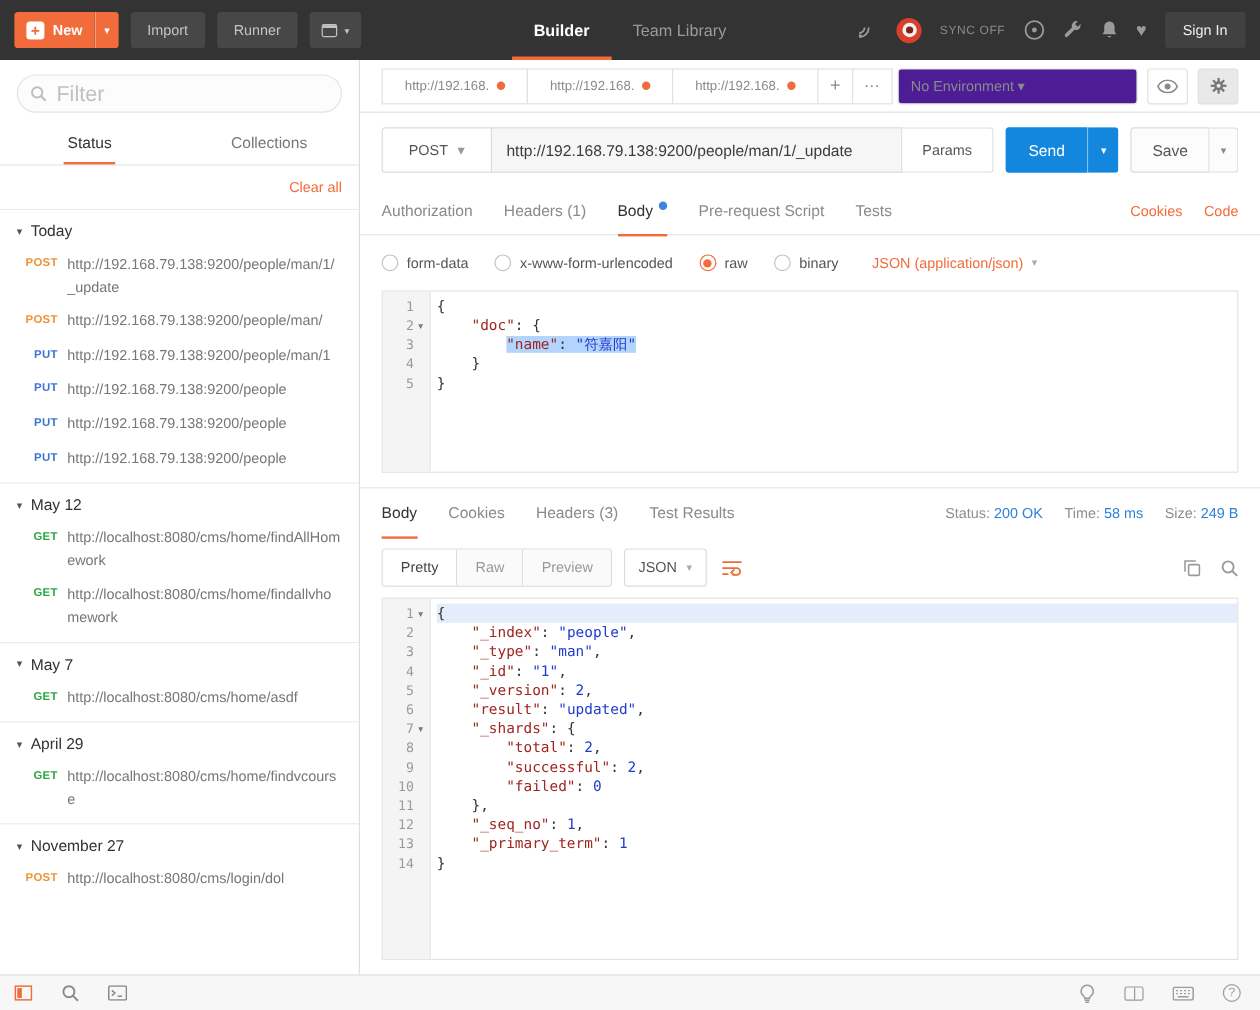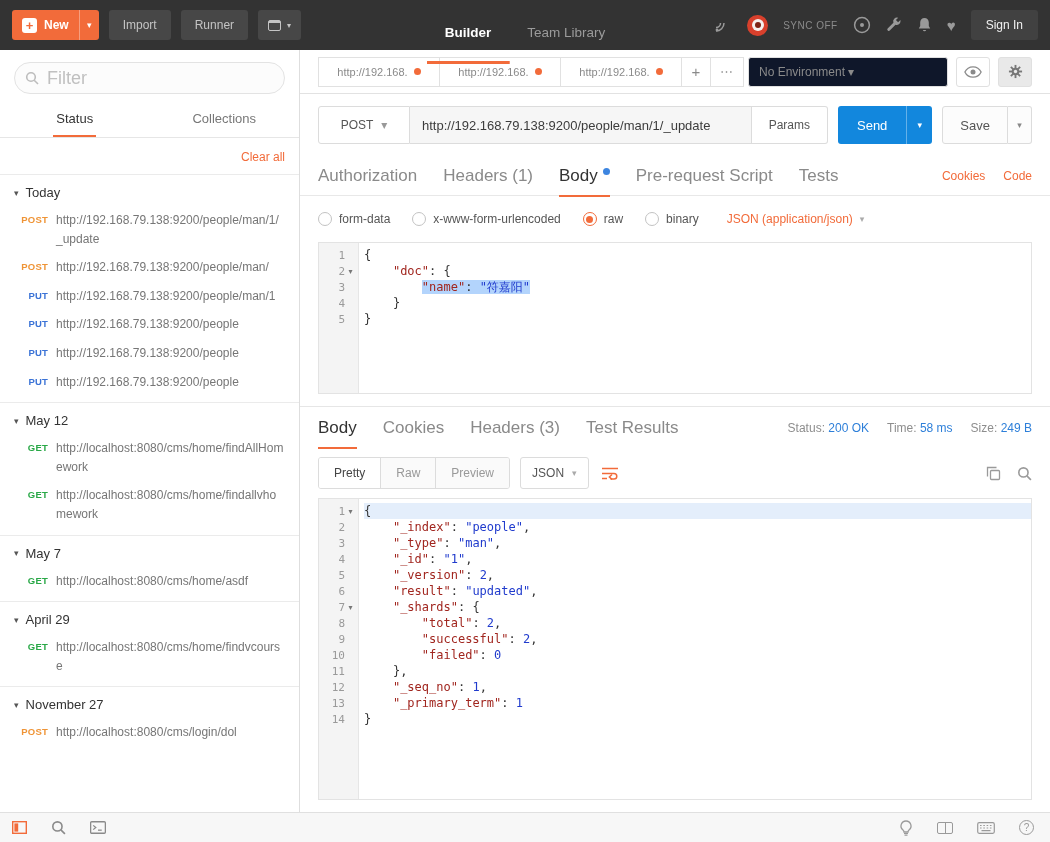--- a/index.html
+++ b/index.html
@@ -26,21 +26,21 @@
     border-left:1px solid rgba(255,255,255,.35); border-radius:0 3px 3px 0;
     font-size:9px; cursor:pointer; }
   .btn-dark { height:30px; background:#474747; border:none; border-radius:3px;
     color:#c4c4c4; font-size:12px; padding:0 14px; cursor:pointer; font-family:inherit; }
   .btn-icon { display:flex; align-items:center; gap:6px; padding:0 10px; }
   .ws-icon { width:13px; height:11px; border:1.4px solid #c4c4c4; border-radius:2px;
     display:inline-block; position:relative; background:linear-gradient(#c4c4c4 0 2px, transparent 2px); }
   .caret-sm { font-size:8px; color:#c4c4c4; }
   .top-center { position:absolute; left:50%; transform:translateX(-50%); top:0;
     height:50px; display:flex; }
-  .top-tab { height:64px; display:flex; align-items:center; padding:0 18px;
+  .top-tab { height:50px; display:flex; align-items:center; padding:0 18px;
     color:#9b9b9b; font-size:13.5px; cursor:pointer; }
   .top-tab.active { color:#fff; font-weight:bold; box-shadow:inset 0 -3px 0 var(--orange); }
   .top-right { margin-left:auto; display:flex; align-items:center; gap:15px; }
   .sync-off { color:#8b8b8b; font-size:10px; letter-spacing:.5px; }
   .target-icon { width:21px; height:21px; border-radius:50%; background:#d8402c;
     display:flex; align-items:center; justify-content:center; cursor:pointer; }
   .target-icon .mid { width:12px; height:12px; border-radius:50%; background:#f4f0ee;
     display:flex; align-items:center; justify-content:center; }
   .target-icon .core { width:6px; height:6px; border-radius:50%; background:#7d2417; }
   .heart-glyph { color:#9a9a9a; font-size:15px; cursor:pointer; }
@@ -85,21 +85,21 @@
     background:#fff; display:flex; align-items:center; justify-content:center;
     gap:6px; cursor:pointer; }
   .tab-label { font-size:11px; color:#8a8a8a; white-space:nowrap; overflow:hidden; }
   .mod-dot { width:7px; height:7px; border-radius:50%; background:var(--orange); flex-shrink:0; }
   .tab-plus, .tab-more { height:30px; border:1px solid #e1e1e1; margin-right:-1px;
     background:#fff; color:#8a8a8a; display:flex; align-items:center;
     justify-content:center; cursor:pointer; font-family:inherit; }
   .tab-plus { width:30px; font-size:15px; }
   .tab-more { width:34px; font-size:13px; letter-spacing:1px; }
   .env-select { margin-left:auto; width:200px; height:30px; border:1px solid #e0e0e0;
-    background:#0f172a; border-radius:3px; display:flex; align-items:center;
+    background:#4c1d95; border-radius:3px; display:flex; align-items:center;
     padding:0 10px; cursor:pointer; }
   .env-select span { font-size:12px; color:#8a8a8a; flex:1; }
   .env-caret { font-size:9px; color:#aaa; }
   .sq-btn { width:34px; height:30px; margin-left:8px; border:1px solid #e0e0e0;
     border-radius:3px; background:#fff; display:flex; align-items:center;
     justify-content:center; cursor:pointer; }
   .sq-btn.gray { background:#e9e9e9; }
 
   .req-row { display:flex; align-items:center; padding:12px 18px; }
   .method-select { width:92px; height:38px; border:1px solid #dcdcdc;
@@ -121,21 +121,21 @@
     font-size:9px; cursor:pointer; }
   .save-main { height:38px; padding:0 17px; background:#fcfcfc; color:#555;
     border:1px solid #dcdcdc; font-size:13px; border-radius:3px 0 0 3px;
     cursor:pointer; font-family:inherit; }
   .save-caret { width:24px; height:38px; background:#fcfcfc; color:#888;
     border:1px solid #dcdcdc; border-left:none; border-radius:0 3px 3px 0;
     font-size:9px; cursor:pointer; }
 
   .req-tabs { display:flex; align-items:center; padding:0 18px; height:40px;
     border-bottom:1px solid #e8e8e8; gap:26px; }
-  .rtab { font-size:17px; color:#8a8a8a; cursor:pointer; height:40px;
+  .rtab { font-size:13px; color:#8a8a8a; cursor:pointer; height:40px;
     display:flex; align-items:center; position:relative; gap:5px; }
   .rtab.active { color:#333; }
   .rtab.active::after { content:""; position:absolute; left:0; right:0; bottom:-1px;
     height:2px; background:var(--orange); }
   .blue-dot { width:7px; height:7px; border-radius:50%; background:#3d85e0; margin-top:-8px; }
   .req-tabs-right { margin-left:auto; display:flex; gap:18px; }
   .olink { color:var(--orange); font-size:12px; text-decoration:none; cursor:pointer; }
 
   .body-type { display:flex; align-items:center; padding:0 18px; height:46px; gap:22px; }
   .radio { display:flex; align-items:center; gap:7px; cursor:pointer; }

